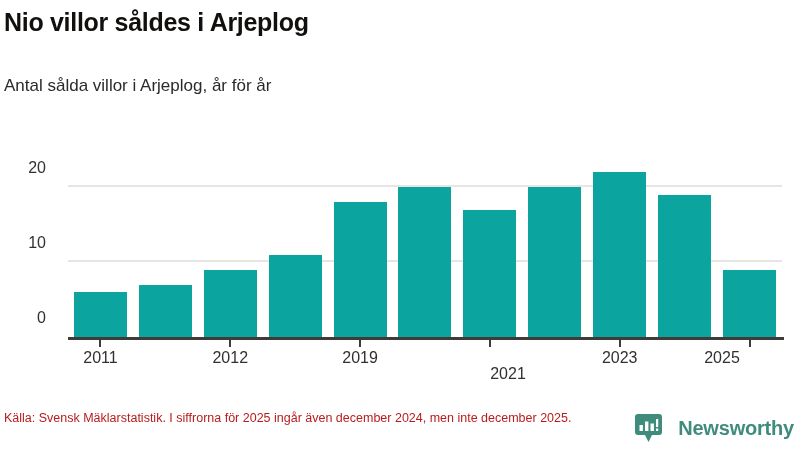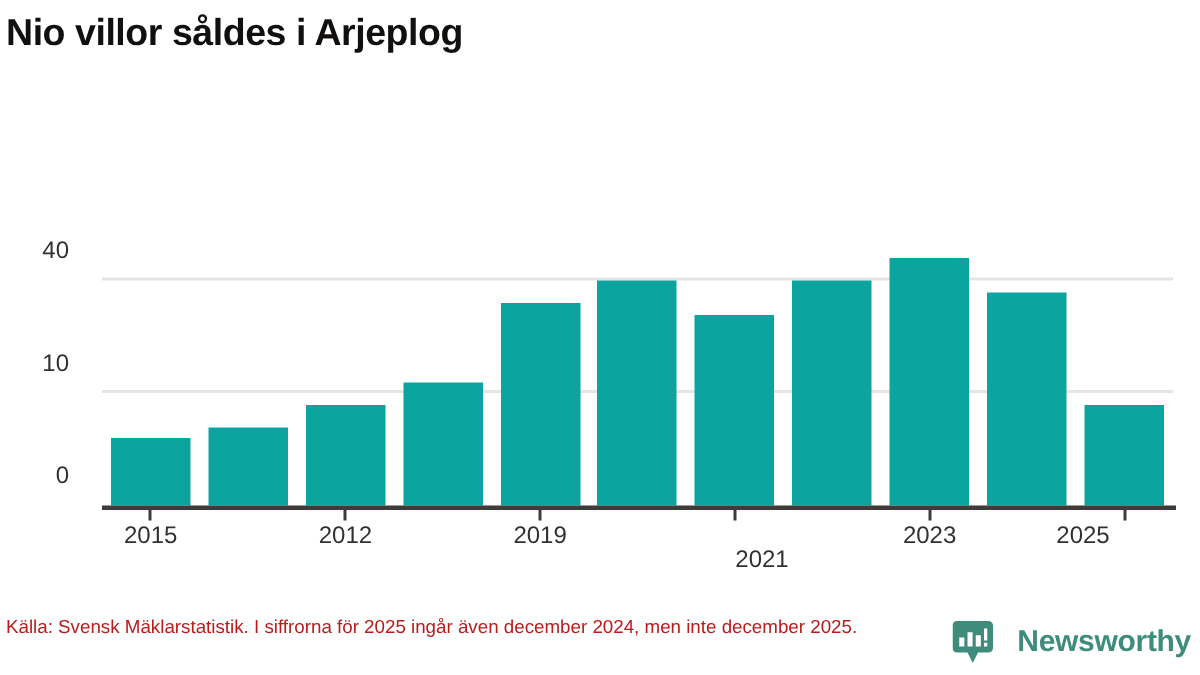--- a/index.html
+++ b/index.html
@@ -80,30 +80,31 @@
   .logo-text{
     font-size:20px;font-weight:bold;color:#3f8c7d;letter-spacing:-0.2px;
   }
 </style>
 </head>
 <body>
 
 <div class="page">
 
   <div class="title">Nio villor såldes i Arjeplog</div>
+  <div class="subtitle">Antal sålda villor i Arjeplog, år för år</div>
 
   <div class="chart">
     <div class="plot">
       <div id="gridlines">
           <div class="gridline" style="bottom: 0px; background: transparent;"></div>
           <div class="ytick" style="bottom: 0px;">0</div>
           <div class="gridline" style="bottom: 74.7826px;"></div>
           <div class="ytick" style="bottom: 74.7826px; padding-left: 20px;">10</div>
           <div class="gridline" style="bottom: 149.565px;"></div>
-          <div class="ytick" style="bottom: 149.565px;">40</div>
+          <div class="ytick" style="bottom: 149.565px;">20</div>
         </div>
       <div class="bars" id="bars">
           <div class="barcell">
             <div class="bar" title="2015: 6" style="height: 44.8696px; background: rgb(12, 164, 158);"></div>
           </div>
           <div class="barcell">
             <div class="bar" title="2016: 7" style="height: 52.3478px; background: rgb(12, 164, 158);"></div>
           </div>
           <div class="barcell">
             <div class="bar" title="2017: 9" style="height: 67.3043px; background: rgb(12, 164, 158);"></div>
@@ -130,21 +131,21 @@
             <div class="bar" title="2024: 19" style="height: 142.087px; background: rgb(12, 164, 158);"></div>
           </div>
           <div class="barcell">
             <div class="bar" title="2025: 9" style="height: 67.3043px; background: rgb(12, 164, 158);"></div>
           </div>
         </div>
     </div>
     <div class="axisline"></div>
     <div class="xticks" id="xticks">
         <div class="xtickmark" style="left: 31.4545px;"></div>
-        <div class="xlabel" style="left: 32.4545px;">2015</div>
+        <div class="xlabel" style="left: 32.4545px;">2011</div>
         <div class="xtickmark" style="left: 161.273px;"></div>
         <div class="xlabel" style="left: 162.273px;">2012</div>
         <div class="xtickmark" style="left: 291.091px;"></div>
         <div class="xlabel" style="left: 292.091px;">2019</div>
         <div class="xtickmark" style="left: 420.909px;"></div>
         <div class="xlabel" style="left: 440px; margin-top: 16px;">2021</div>
         <div class="xtickmark" style="left: 550.727px;"></div>
         <div class="xlabel" style="left: 551.727px;">2023</div>
         <div class="xtickmark" style="left: 680.545px;"></div>
         <div class="xlabel" style="left: 654px;">2025</div>

